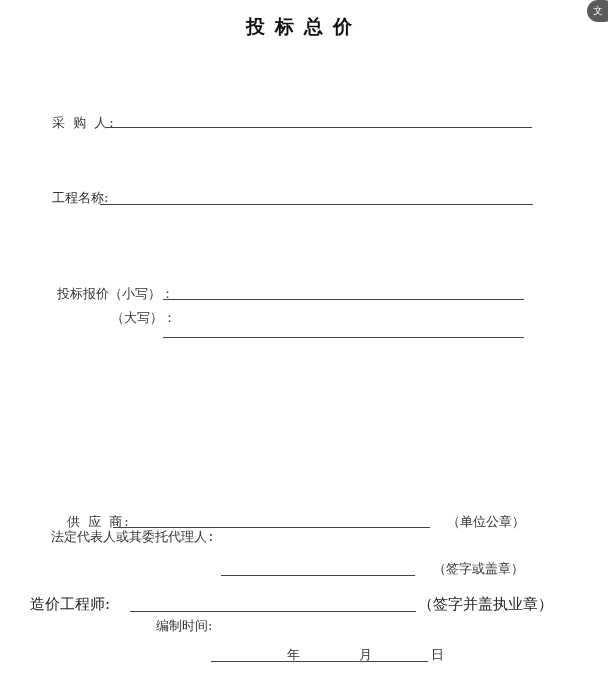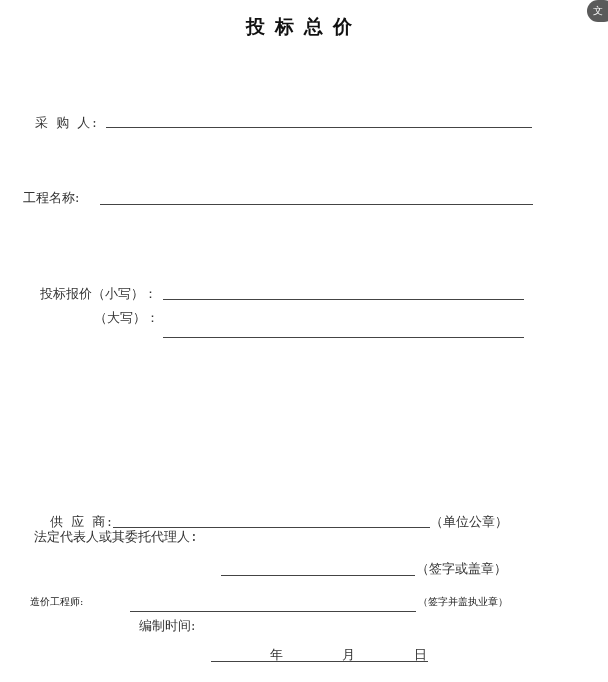--- a/index.html
+++ b/index.html
@@ -1,37 +1,37 @@
 <!DOCTYPE html>
 <html><head>
 <meta charset="utf-8">
 <style>
   html, body { margin:0; padding:0; background:#fff; }
   body { width:608px; height:682px; position:relative; overflow:hidden;
          font-family:"DejaVu Serif","Liberation Serif",serif; color:#222; }
   .abs { position:absolute; white-space:nowrap; }
   .title { left:0; width:608px; top:14px; text-align:center; font-size:19px; font-weight:bold;
            letter-spacing:10px; font-family:"DejaVu Sans","Liberation Sans",sans-serif; color:#111; }
-  .lbl { font-size:13px; color:#333; }
+  .lbl { font-size:13px; color:#333;margin-left:17px; }
   .line { position:absolute; border-bottom:1.3px solid #444; height:0; }
-  .big { font-size:10px; color:#222; }
+  .big { font-size:15px; color:#222; }
   .badge { position:absolute; left:587px; top:0; width:28px; height:22px; border-radius:11px;
            background:#5a5a5a; color:#fff; font-size:10px; text-align:left; padding-left:6px;
            line-height:22px; box-sizing:border-box; font-family:"DejaVu Sans",sans-serif; }
 </style>
 </head>
 <body>
 
 <div class="abs title">投标总价</div>
 <div class="badge">文</div>
 
 <div class="abs lbl" style="left:35px;top:114px;letter-spacing:2px;">采 购 人:</div>
 <div class="line" style="left:106px;width:426px;top:127px;"></div>
 
-<div class="abs lbl" style="left:23px;top:189px;">工程名称:</div>
+<div class="abs lbl" style="left:35px;top:189px;">工程名称:</div>
 <div class="line" style="left:100px;width:433px;top:204px;"></div>
 
 <div class="abs lbl" style="left:40px;top:285px;">投标报价（小写）：</div>
 <div class="line" style="left:163px;width:361px;top:299px;"></div>
 
 <div class="abs lbl" style="left:94px;top:309px;">（大写）：</div>
 <div class="line" style="left:163px;width:361px;top:337px;"></div>
 
 <div class="abs lbl" style="left:50px;top:513px;letter-spacing:2px;">供 应 商:</div>
 <div class="line" style="left:113px;width:317px;top:527px;"></div>

